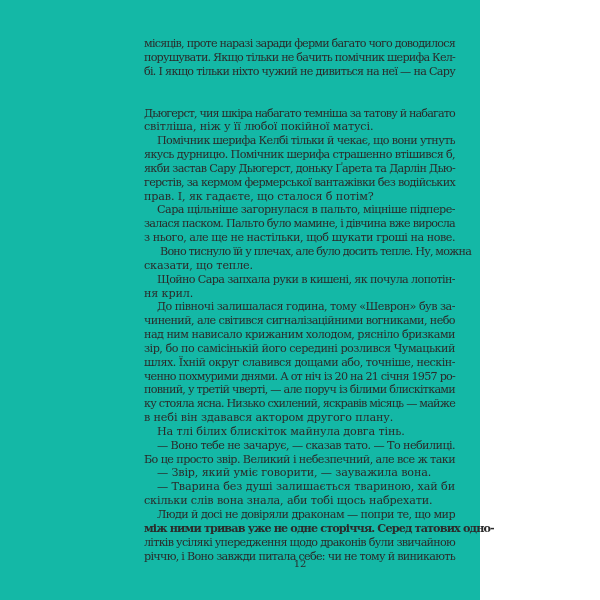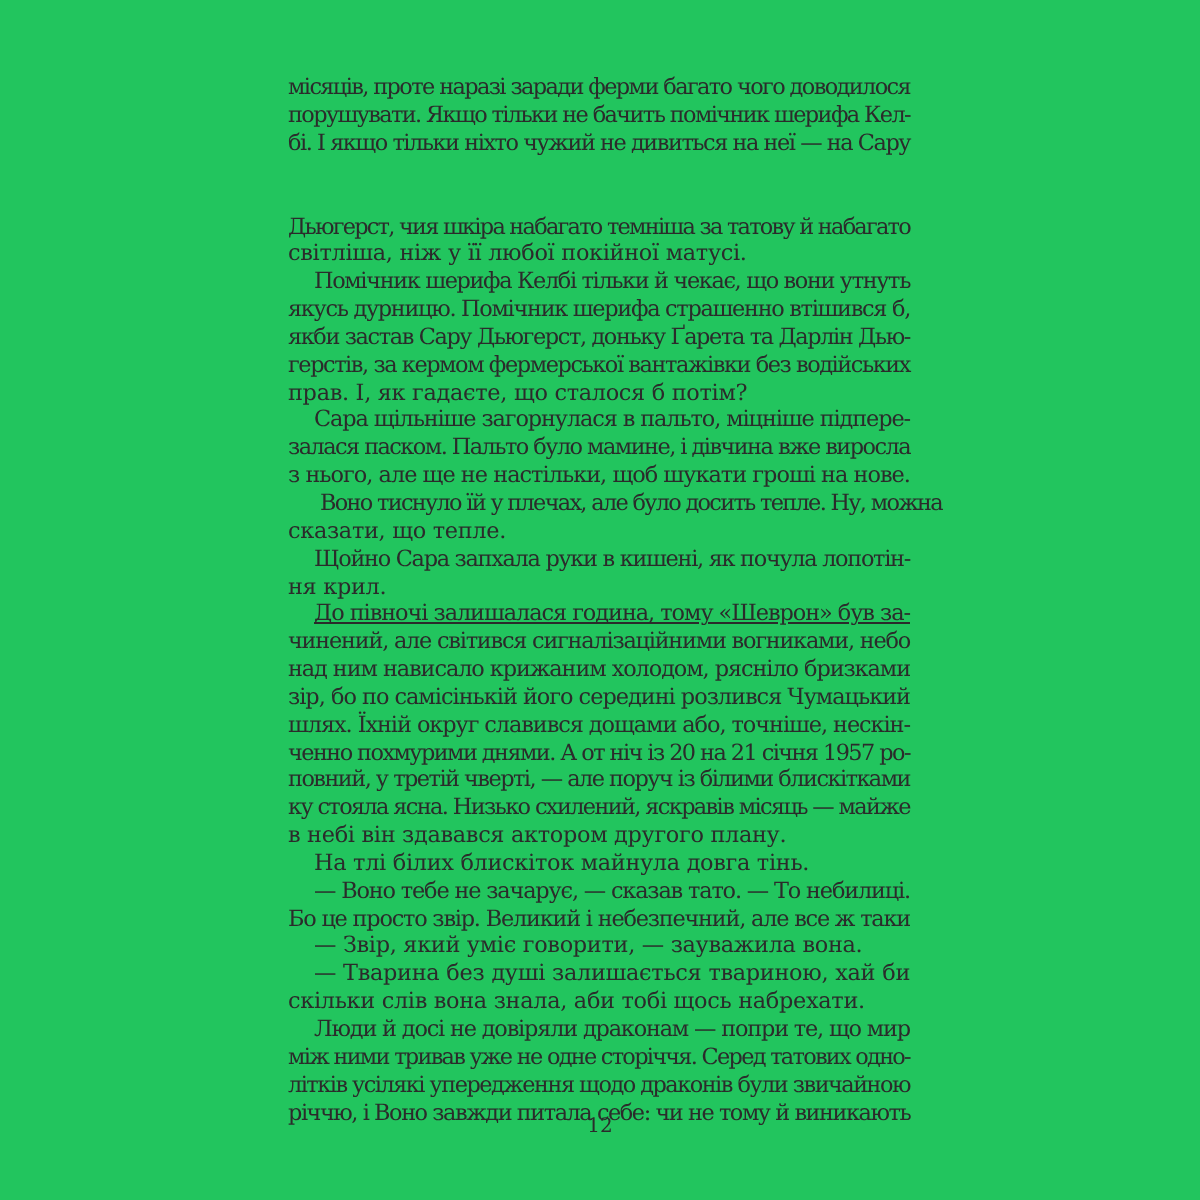--- a/index.html
+++ b/index.html
@@ -9,22 +9,22 @@
     }
     body {
       width: 600px;
       height: 600px;
       position: relative;
       overflow: hidden;
     }
     .page {
       position: absolute;
       left: 0; top: 0;
-      width: 600px; height: 600px;
-      background: #22c55e;
+      width: 480px; height: 600px;
+      background: #14b8a6;
     }
     .text-block {
       position: absolute;
       left: 144px;
       top: 37px;
       width: 311px;
       font-family: "DejaVu Serif", "Liberation Serif", serif;
       font-size: 11.2px;
       line-height: 13.85px;
       color: #2b2b2b;
@@ -70,34 +70,34 @@
       <span class="line" style="letter-spacing: -0.684659px;">якби застав Сару Дьюгерст, доньку Ґарета та Дарлін Дью-</span>
       <span class="line" style="letter-spacing: -0.708594px;">герстів, за кермом фермерської вантажівки без водійських</span>
       <span class="line last">прав. І, як гадаєте, що сталося б потім?</span>
       <span class="line indent" style="letter-spacing: -0.548137px;">Сара щільніше загорнулася в пальто, міцніше підпере-</span>
       <span class="line" style="letter-spacing: -0.764397px;">залася паском. Пальто було мамине, і дівчина вже виросла</span>
       <span class="line" style="letter-spacing: -0.484659px;">з нього, але ще не настільки, щоб шукати гроші на нове.</span>
       <span class="line" style="letter-spacing: -0.840194px; margin-left: 16px;">Воно тиснуло їй у плечах, але було досить тепле. Ну, можна</span>
       <span class="line last">сказати, що тепле.</span>
       <span class="line indent" style="letter-spacing: -0.639183px;">Щойно Сара запхала руки в кишені, як почула лопотін-</span>
       <span class="line last">ня крил.</span>
-      <span class="line indent" style="letter-spacing: -0.518873px; text-decoration: underline;">До півночі залишалася година, тому «Шеврон» був за-</span>
+      <span class="line indent" style="letter-spacing: -0.518873px;">До півночі залишалася година, тому «Шеврон» був за-</span>
       <span class="line" style="letter-spacing: -0.604572px;">чинений, але світився сигналізаційними вогниками, небо</span>
       <span class="line" style="letter-spacing: -0.533885px;">над ним нависало крижаним холодом, рясніло бризками</span>
       <span class="line" style="letter-spacing: -0.498295px;">зір, бо по самісінькій його середині розлився Чумацький</span>
       <span class="line" style="letter-spacing: -0.526136px;">шлях. Їхній округ славився дощами або, точніше, нескін-</span>
       <span class="line" style="letter-spacing: -0.776616px;">ченно похмурими днями. А от ніч із 20 на 21 січня 1957 ро-</span>
       <span class="line" style="letter-spacing: -0.754795px;">повний, у третій чверті, — але поруч із білими блискітками</span>
       <span class="line" style="letter-spacing: -0.804018px;">ку стояла ясна. Низько схилений, яскравів місяць — майже</span>
       <span class="line last">в небі він здавався актором другого плану.</span>
       <span class="line indent last">На тлі білих блискіток майнула довга тінь.</span>
       <span class="line indent" style="letter-spacing: -0.577771px;">— Воно тебе не зачарує, — сказав тато. — То небилиці.</span>
       <span class="line" style="letter-spacing: -0.599777px;">Бо це просто звір. Великий і небезпечний, але все ж таки</span>
       <span class="line indent last">— Звір, який уміє говорити, — зауважила вона.</span>
       <span class="line indent" style="word-spacing: 0.102679px; text-align: left; text-align-last: left;">— Тварина без душі залишається твариною, хай би</span>
       <span class="line last">скільки слів вона знала, аби тобі щось набрехати.</span>
       <span class="line indent" style="letter-spacing: -0.584743px;">Люди й досі не довіряли драконам — попри те, що мир</span>
-      <span class="line" style="letter-spacing: -0.853399px;">між ними тривав уже не одне сторіччя. Серед татових одно-</span>
+      <span class="line" style="letter-spacing: -0.853399px; font-weight: bold;">між ними тривав уже не одне сторіччя. Серед татових одно-</span>
       <span class="line" style="letter-spacing: -0.749148px;">літків усілякі упередження щодо драконів були звичайною</span>
       <span class="line" style="letter-spacing: -0.718638px;">річчю, і Воно завжди питала себе: чи не тому й виникають</span>
     </div>
   <div class="page-number">12</div>
 </div>
 
 </body></html>

